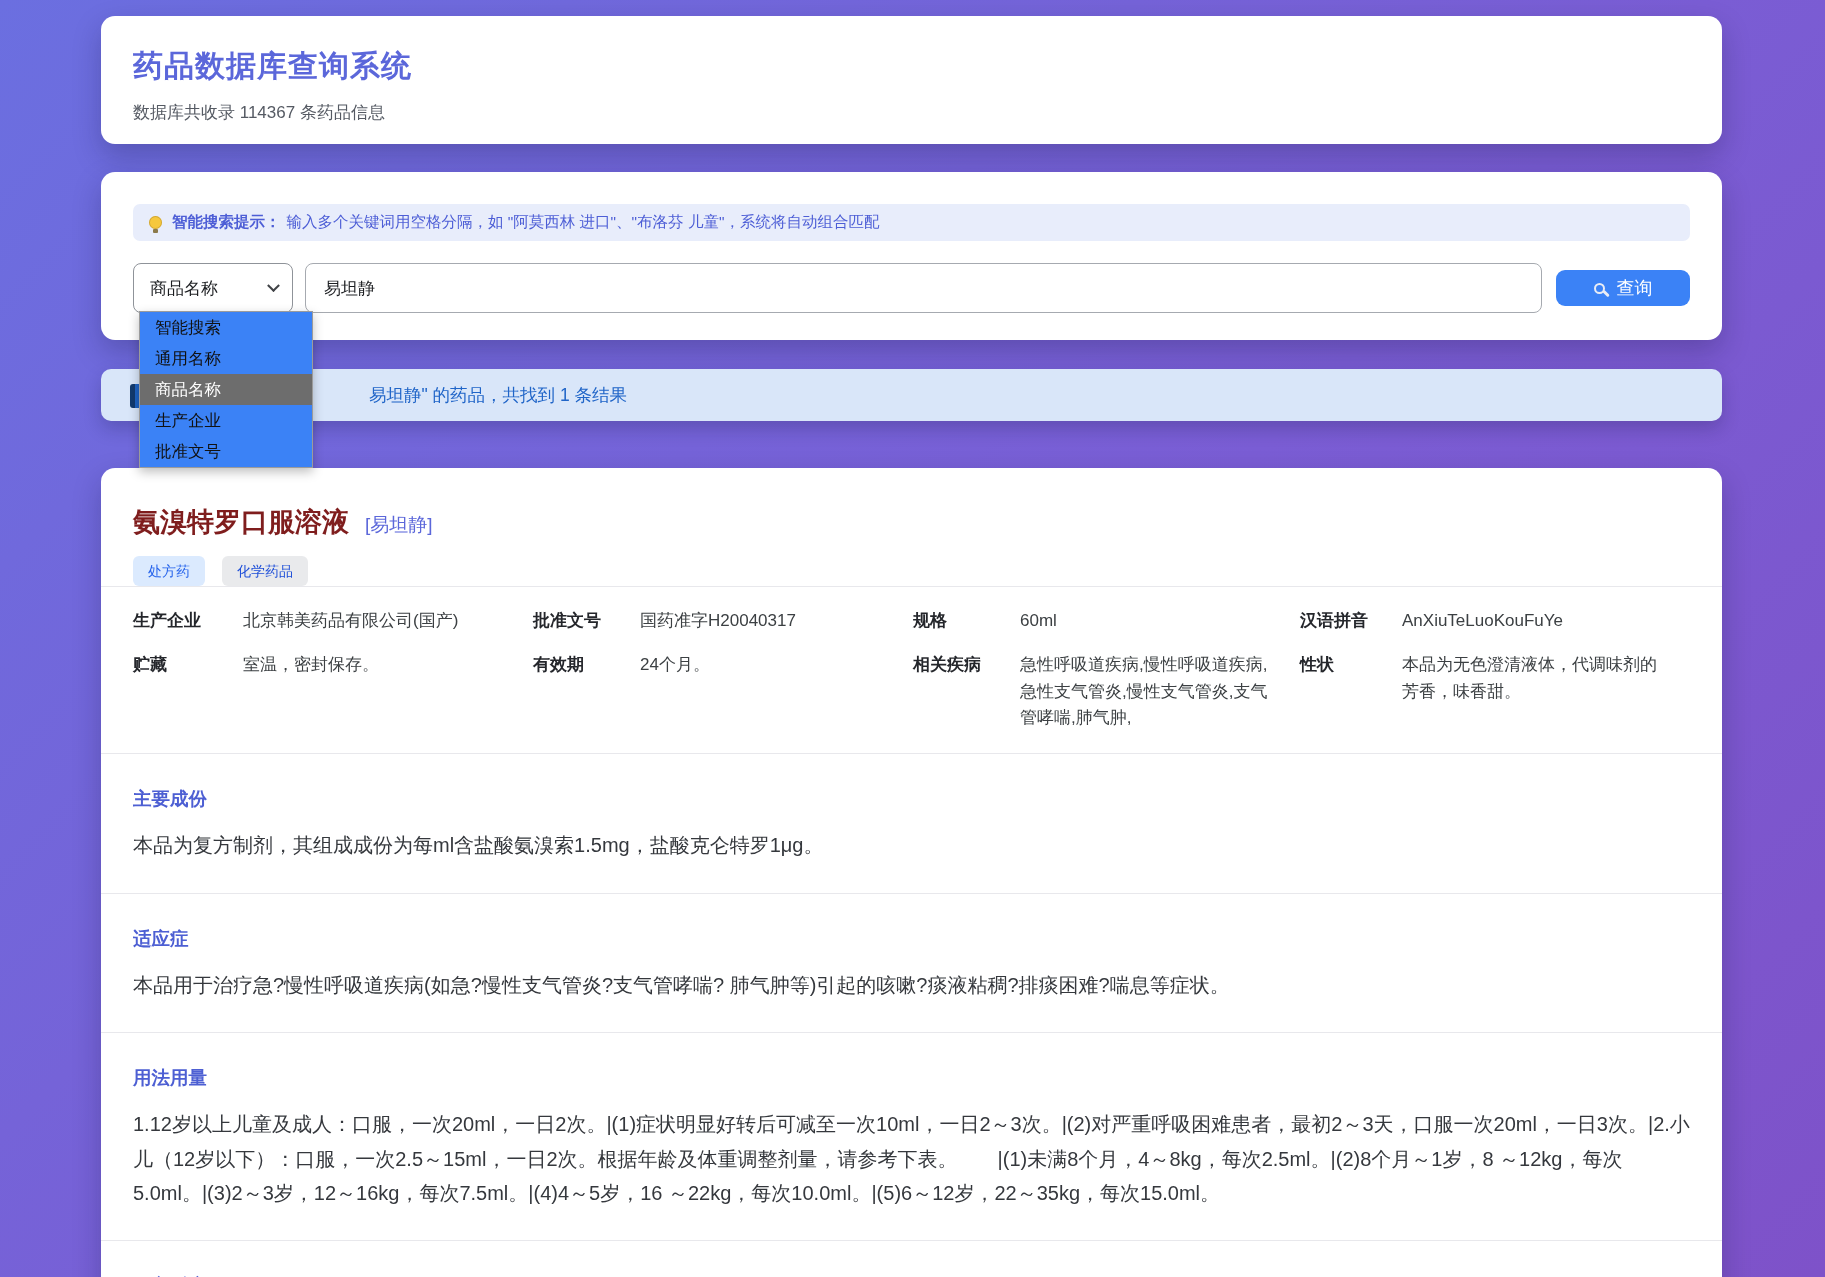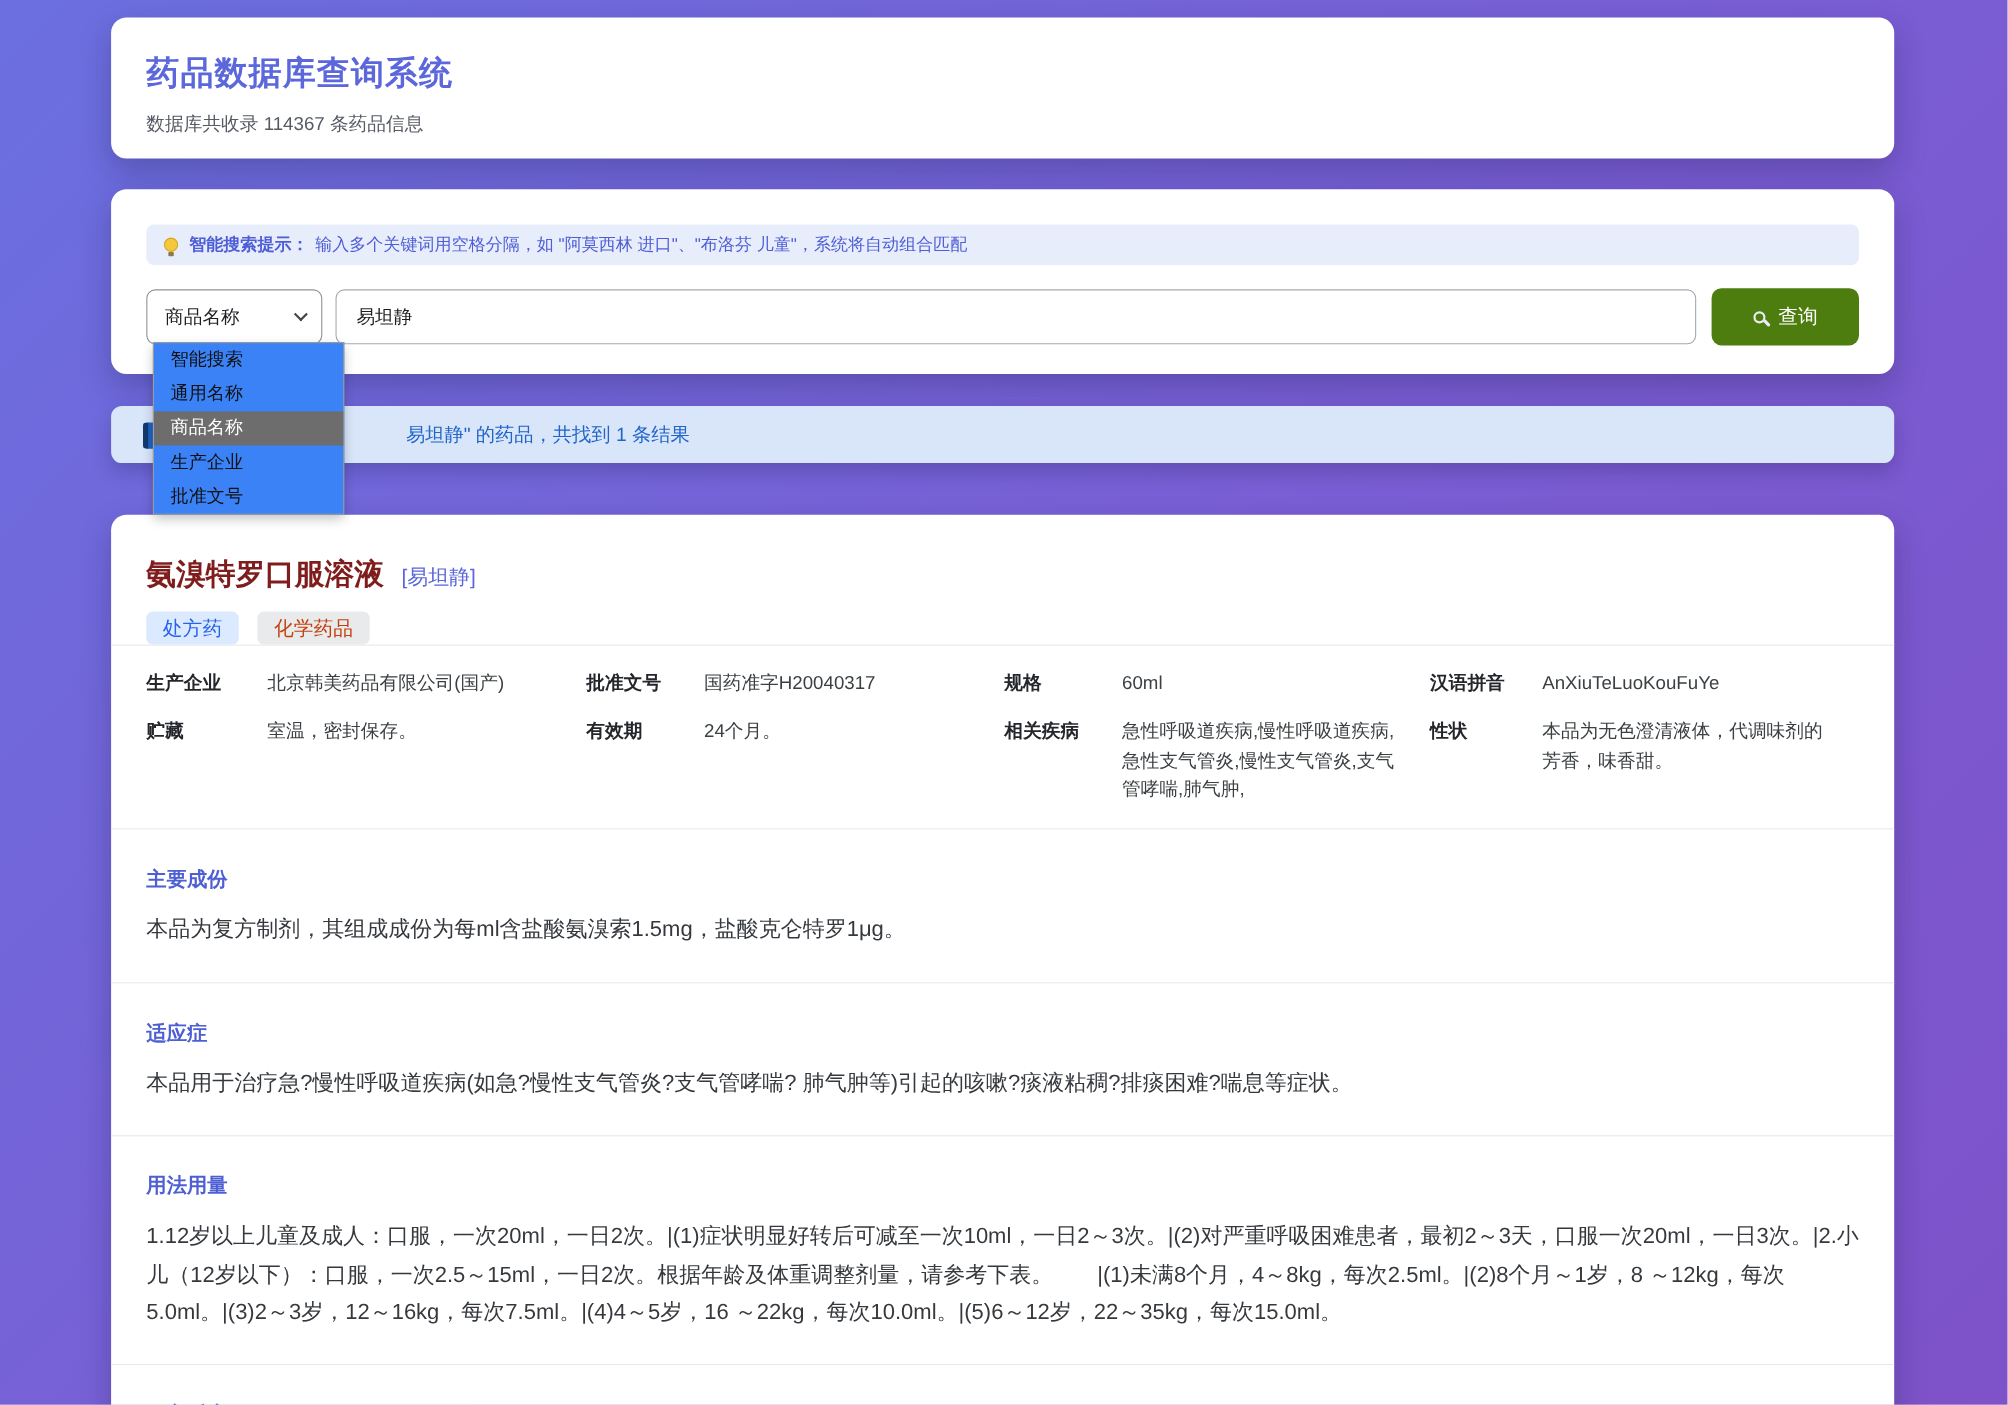--- a/index.html
+++ b/index.html
@@ -48,22 +48,22 @@
     padding: 0 14px 0 16px; font-size: 17px; color: #1c1e21; cursor: default; flex: none;
   }
   .chevron-down-icon { width: 9px; height: 9px; border-right: 2px solid #404347;
     border-bottom: 2px solid #404347; transform: rotate(45deg) translate(-2px,-2px); }
   .query-input {
     flex: 1 1 auto; height: 50px; margin-left: 12px; border: 1px solid #a6aab0;
     border-radius: 8px; padding: 16px 18px; font-size: 17px; color: #1c1e21;
     font-family: "Liberation Sans", "DejaVu Sans", sans-serif; outline: none; background: #fff;
   }
   .search-button {
-    flex: none; width: 134px; height: 52px; margin-left: 14px; border: none;
-    border-radius: 9px; background: #4d7c0f; color: #ffffff; font-size: 18px;
+    flex: none; width: 134px; height: 36px; margin-left: 14px; border: none;
+    border-radius: 9px; background: #3b82f6; color: #ffffff; font-size: 18px;
     display: flex; align-items: center; justify-content: center; cursor: pointer;
     font-family: "Liberation Sans", "DejaVu Sans", sans-serif;
   }
   .search-icon { display: inline-block; width: 11px; height: 11px;
     border: 2.5px solid #e9ecf5; border-radius: 50%; position: relative; margin-right: 12px; }
   .search-icon::after { content: ""; position: absolute; width: 8px; height: 3px;
     background: #e9ecf5; transform: rotate(45deg); right: -7px; bottom: -3px; border-radius: 2px; }
   
   .dropdown {
     position: absolute; left: 139px; top: 311px; width: 174px; z-index: 100;
@@ -80,23 +80,23 @@
   }
   .result-info-icon { position: absolute; left: 29px; top: 15px; width: 22px; height: 24px;
     background: #1e63c4; border-left: 5px solid #123a6e; border-radius: 3px; }
   .result-text { position: absolute; left: 268px; top: 14px; font-size: 17.5px; color: #2065c8; white-space: nowrap; }
   
   .result-card { top: 468px; height: 860px; padding: 36px 32px; }
   .drug-title-row { display: flex; align-items: baseline; }
   .drug-name { font-size: 27px; font-weight: bold; color: #7f1d1d; }
   .drug-brand { font-size: 19px; color: #5b67da; margin-left: 16px; }
   .badge-row { display: flex; margin-top: 16px; }
-  .badge { height: 30px; line-height: 30px; padding: 0 15px; border-radius: 6px; font-size: 18px; }
+  .badge { height: 30px; line-height: 30px; padding: 0 15px; border-radius: 6px; font-size: 14px; }
   .badge-rx { background: #dbeafe; color: #2563eb; }
-  .badge-chem { background: #e9eaec; color: #c2410c; margin-left: 17px; }
+  .badge-chem { background: #e9eaec; color: #1d4ed8; margin-left: 17px; }
   hr.divider { border: none; border-top: 1px solid #e8e8ec; margin: 0 -32px; }
   .divider-badges { margin-top: 22px; }
   
   .details-grid {
     display: grid;
     grid-template-columns: 110px 290px 107px 273px 107px 280px 102px 1fr;
     grid-row-gap: 18px;
     padding: 21px 0 22px 0;
     font-size: 17px;
     align-items: start;

